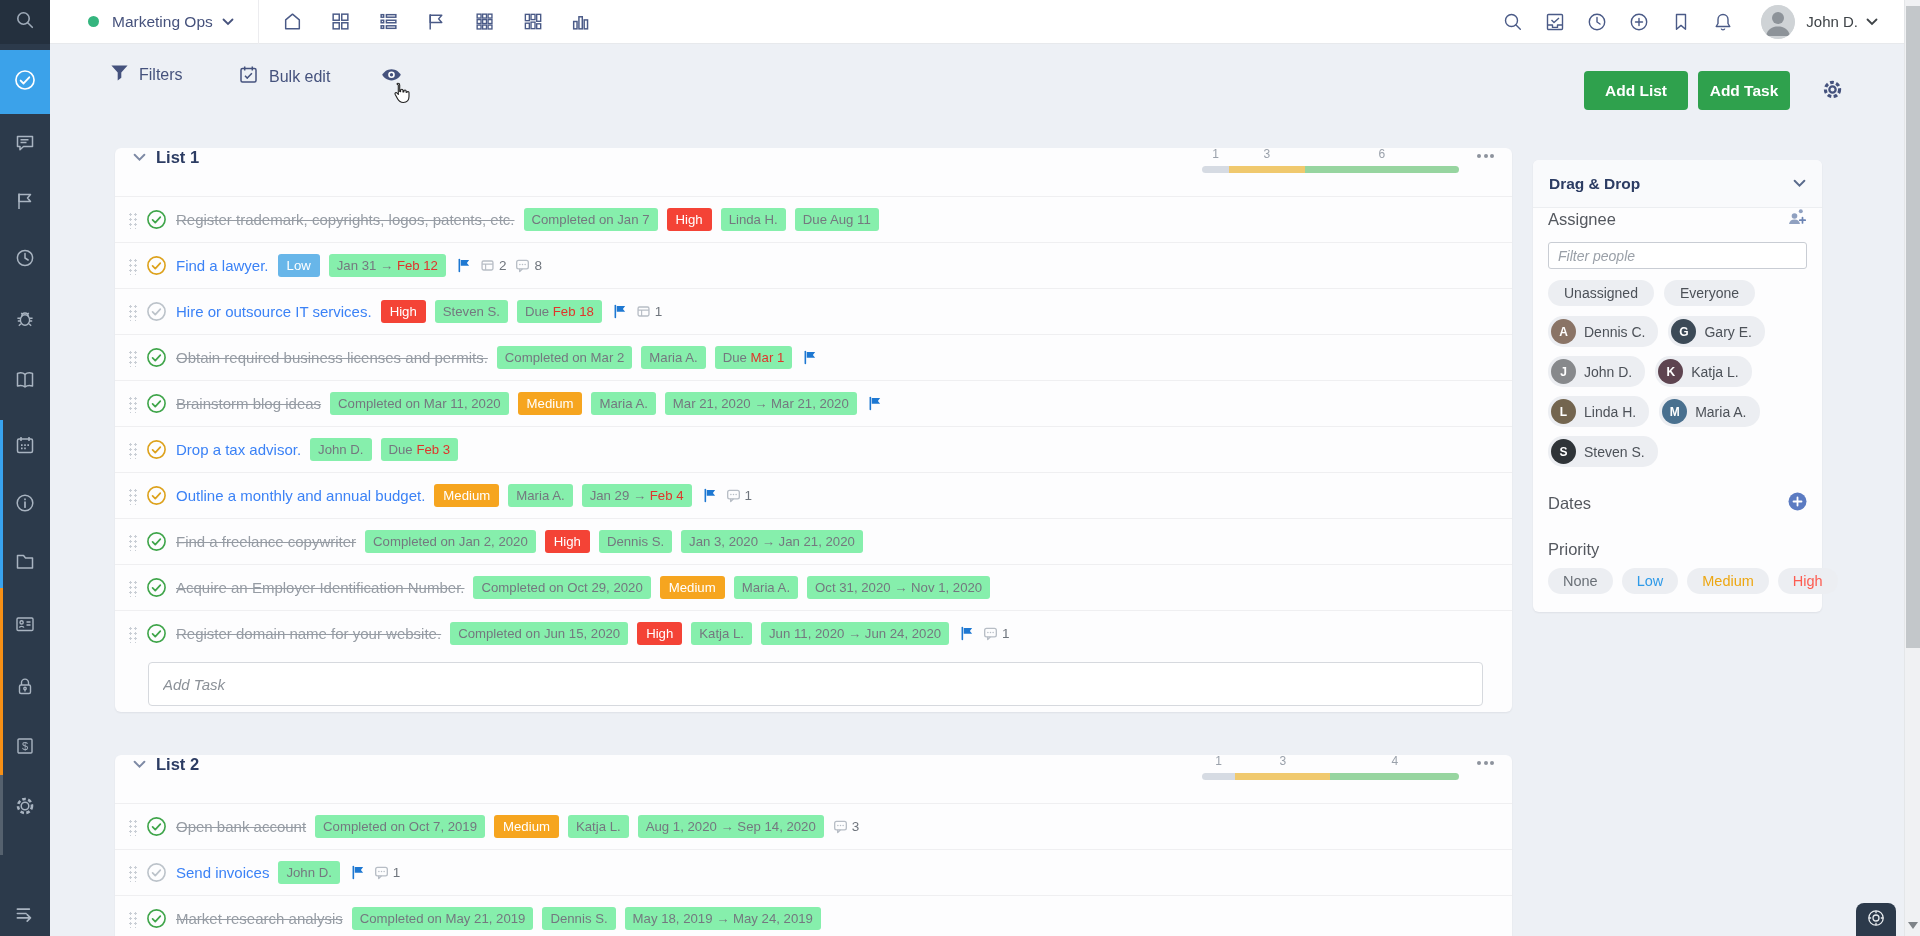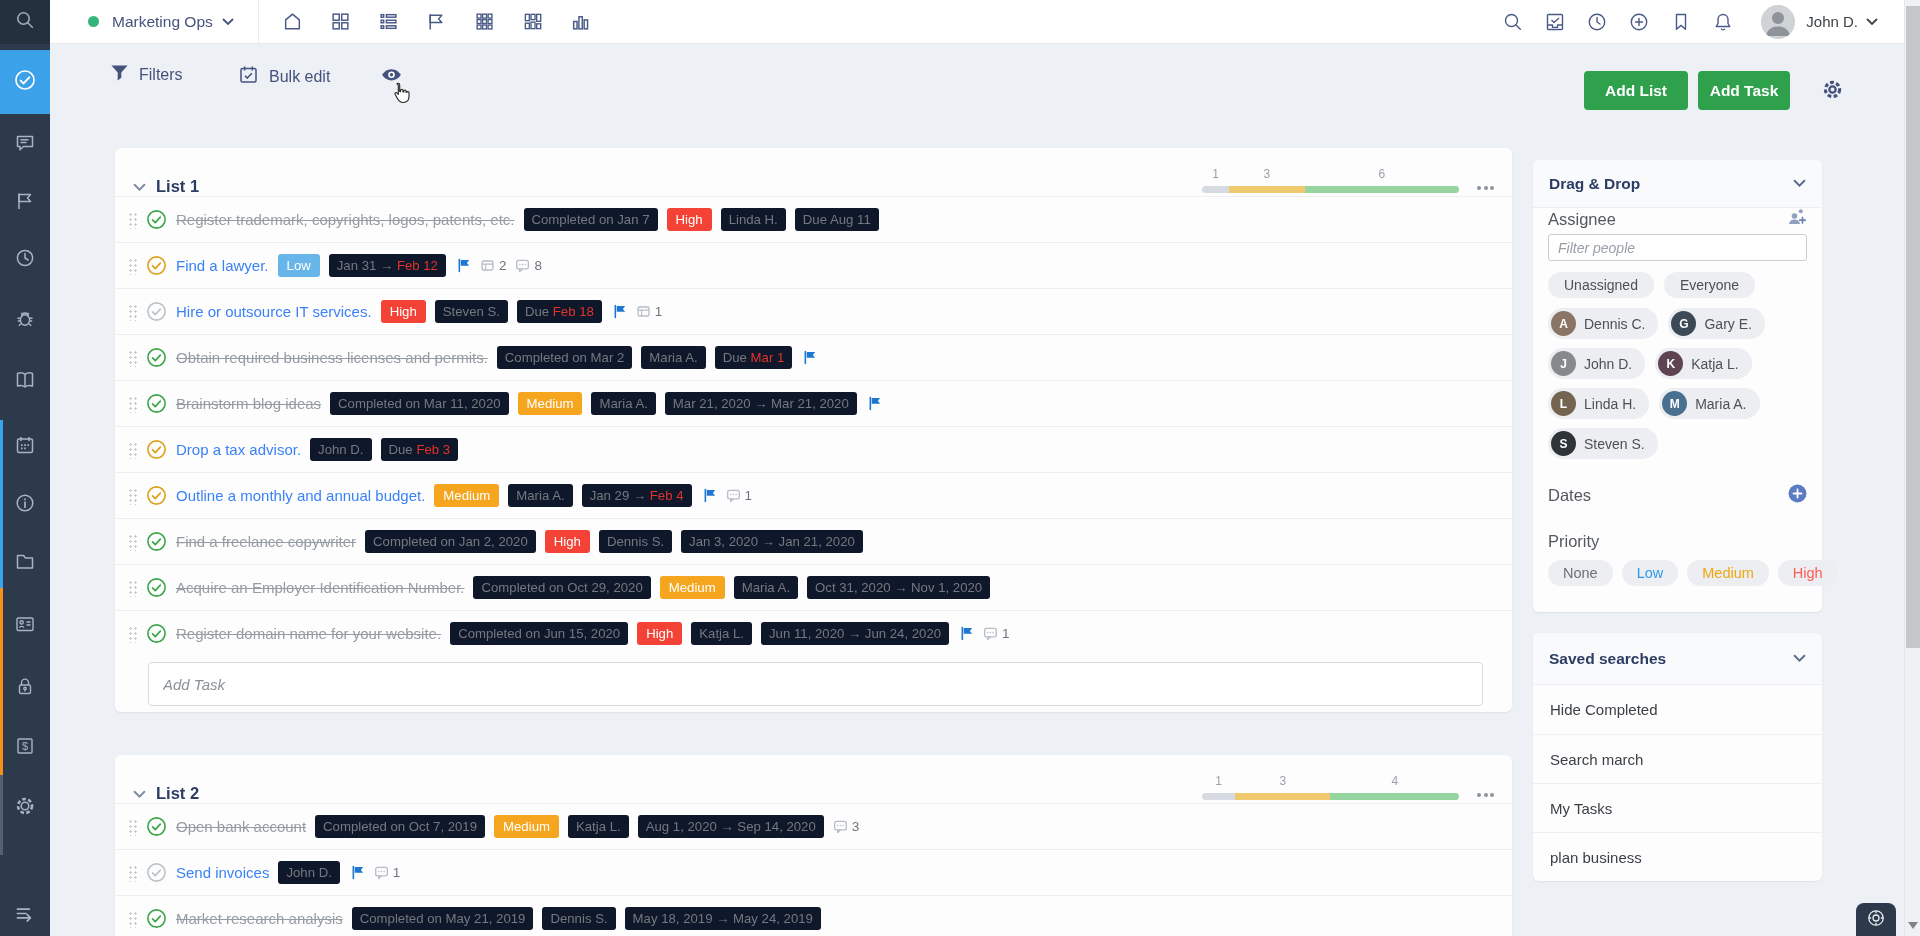--- a/index.html
+++ b/index.html
@@ -39,63 +39,63 @@
   #cursor { position:absolute; left:341px; top:37px; z-index:9; }
   .btn-green { position:absolute; top:27px; height:39px; border:none; border-radius:4px; background:#2fa14d; color:#fff; font-size:15.5px; font-weight:bold; font-family:inherit; display:flex; align-items:center; justify-content:center; cursor:pointer; }
   #btn-add-list { left:1534px; width:104px; }
   #btn-add-task { left:1648px; width:92px; }
   #tb-gear { position:absolute; left:1771px; top:34px; }
 
   
   .card { position:absolute; background:#fdfdfe; border-radius:6px; box-shadow:0 1px 2px rgba(25,30,40,.07); }
   #card1 { left:65px; top:104px; width:1397px; height:564px; }
   #card2 { left:65px; top:711px; width:1397px; height:260px; }
-  .list-header { height:48px; display:flex; align-items:flex-end; padding:0 16px 0 18px; }
+  .list-header { height:48px; display:flex; align-items:flex-start; padding:0 16px 0 18px; }
   .list-title { margin-left:10px; font-size:16.5px; font-weight:bold; color:#2c3c63; }
   .lh-spacer { flex:1; }
   .progress { position:relative; width:257px; height:28px; margin-right:16px; }
   .pbar { position:absolute; left:0; right:0; bottom:3px; height:7px; border-radius:3.5px; overflow:hidden; display:flex; }
   .pbar .seg { height:100%; }
   .plabel { position:absolute; top:-1px; transform:translateX(-50%); font-size:12px; color:#9aa1ab; }
   .dots-menu { display:flex; gap:2.5px; padding:6px 2px; cursor:pointer; }
   .dots-menu i { width:4px; height:4px; border-radius:50%; background:#8d939d; }
 
   .task-rows { position:absolute; top:48px; left:0; right:0; }
   .task-row { height:46px; display:flex; align-items:center; padding:0 16px 0 13px; border-top:1px solid #efeff1; gap:9px; }
   .drag-dots { width:9px; height:18px; flex:none;
     background-image:radial-gradient(circle,#c9ced5 1.2px, rgba(0,0,0,0) 1.3px);
     background-size:5px 5px; background-position:0 1px; cursor:grab; }
   .check { width:21px; height:21px; flex:none; display:flex; cursor:pointer; }
   .check.s-done { color:#3fa54a; }
   .check.s-prog { color:#dda21c; }
   .check.s-todo { color:#bcc3ca; }
   .task-title { font-size:15px; color:#3b82f6; white-space:nowrap; cursor:pointer; }
   .task-title.strike { color:#969ca4; text-decoration:line-through; }
-  .tag { background:#0f172a; color:#74787f; font-size:13.2px; padding:4px 8px; border-radius:3px; white-space:nowrap; }
+  .tag { background:#86efac; color:#74787f; font-size:13.2px; padding:4px 8px; border-radius:3px; white-space:nowrap; }
   .tag .red { color:#e0342b; font-weight:normal; }
   .pri { color:#fff; font-size:13.2px; padding:4px 9px; border-radius:3px; white-space:nowrap; }
   .row-flag { display:flex; margin-left:2px; }
   .meta { display:flex; align-items:center; gap:4px; color:#6f757d; font-size:13.5px; }
 
   .add-task-wrap { position:absolute; left:33px; right:29px; top:514px; }
   .add-task-input { width:100%; height:44px; border:1px solid #d6d9de; border-radius:4px; background:#fff; padding:0 14px; font-family:inherit; font-size:15px; font-style:italic; color:#3b4048; }
   .add-task-input::placeholder { color:#8b9198; font-style:italic; }
 
   
   #panel1 { left:1483px; top:116px; width:289px; height:452px; }
   #panel2 { left:1483px; top:589px; width:289px; height:248px; }
   .panel-header { height:48px; display:flex; align-items:center; padding:0 16px; background:#f9fafc; border-bottom:1px solid #eceef1; border-radius:6px 6px 0 0; cursor:pointer; }
   #panel2 .panel-header { height:52px; }
   .panel-title { font-size:15.5px; font-weight:bold; color:#2c3c63; }
   .panel-chevron { margin-left:auto; display:flex; }
   .p1-body { padding:0 15px; }
   .section-row { display:flex; align-items:center; }
   .section-label { font-size:16.5px; color:#54585f; }
   #assignee-row { }
-  .filter-input { margin-top:4px; width:100%; height:27px; border:1px solid #c9cdd4; border-radius:3px; background:#fff; padding:0 9px; font-family:inherit; font-size:14px; font-style:italic; color:#4c5158; }
+  .filter-input { margin-top:12px; width:100%; height:27px; border:1px solid #c9cdd4; border-radius:3px; background:#fff; padding:0 9px; font-family:inherit; font-size:14px; font-style:italic; color:#4c5158; }
   .filter-input::placeholder { color:#9aa0a8; font-style:italic; }
   .chips-row { margin-top:11px; display:flex; gap:10px; }
   .chip { background:#eceef2; border-radius:15px; padding:5px 16px; font-size:14px; color:#4c5158; cursor:pointer; }
   .people { margin-top:10px; display:flex; flex-wrap:wrap; gap:9px 10px; }
   .person-chip { display:inline-flex; align-items:center; background:#eceef2; border-radius:15px; padding:3px 13px 3px 3px; gap:8px; font-size:14px; color:#4c5158; cursor:pointer; }
   .p-avatar { width:25px; height:25px; border-radius:50%; color:#fff; font-size:12px; font-weight:bold; display:flex; align-items:center; justify-content:center; flex:none; }
   #dates-row { margin-top:25px; }
   #priority-row { margin-top:25px; }
   .prio-chips { margin-top:9px; display:flex; gap:9px; }
   .prio-chip { background:#eceef2; border-radius:15px; padding:5px 15px; font-size:14.5px; cursor:pointer; white-space:nowrap; }
@@ -770,36 +770,20 @@
       </div>
       <div class="prio-chips">
           <span class="prio-chip" style="color: rgb(106, 112, 119); text-align: center;">None</span>
           <span class="prio-chip" style="color: rgb(46, 154, 232);">Low</span>
           <span class="prio-chip" style="color: rgb(237, 167, 18);">Medium</span>
           <span class="prio-chip" style="color: rgb(253, 92, 81);">High</span>
         </div>
     </div>
   </section>
 
-  <section class="card" id="panel2">
-    <div class="panel-header">
-      <span class="panel-title">Saved searches</span>
-      <span class="panel-chevron">
-          <svg width="13" height="9" viewBox="0 0 12 8" fill="none" stroke="#5a6b8c" stroke-width="1.8" stroke-linecap="round">
-            <path d="M1.5 1.5L6 6l4.5-4.5"></path>
-          </svg>
-        </span>
-    </div>
-    <div>
-        <div class="saved-item">Hide Completed</div>
-        <div class="saved-item">Search march</div>
-        <div class="saved-item">My Tasks</div>
-        <div class="saved-item">plan business</div>
-      </div>
-  </section>
 </main>
 
 <div class="scroll-track">
   <div class="scroll-thumb"></div>
   <div class="scroll-arrow"></div>
 </div>
 <div class="rec-badge">
   <span><svg width="20" height="20" viewBox="0 0 20 20" fill="none" stroke="#e8ecef" stroke-width="1.3">
         <circle cx="10" cy="10" r="7.2"></circle>
         <circle cx="10" cy="10" r="3"></circle>

